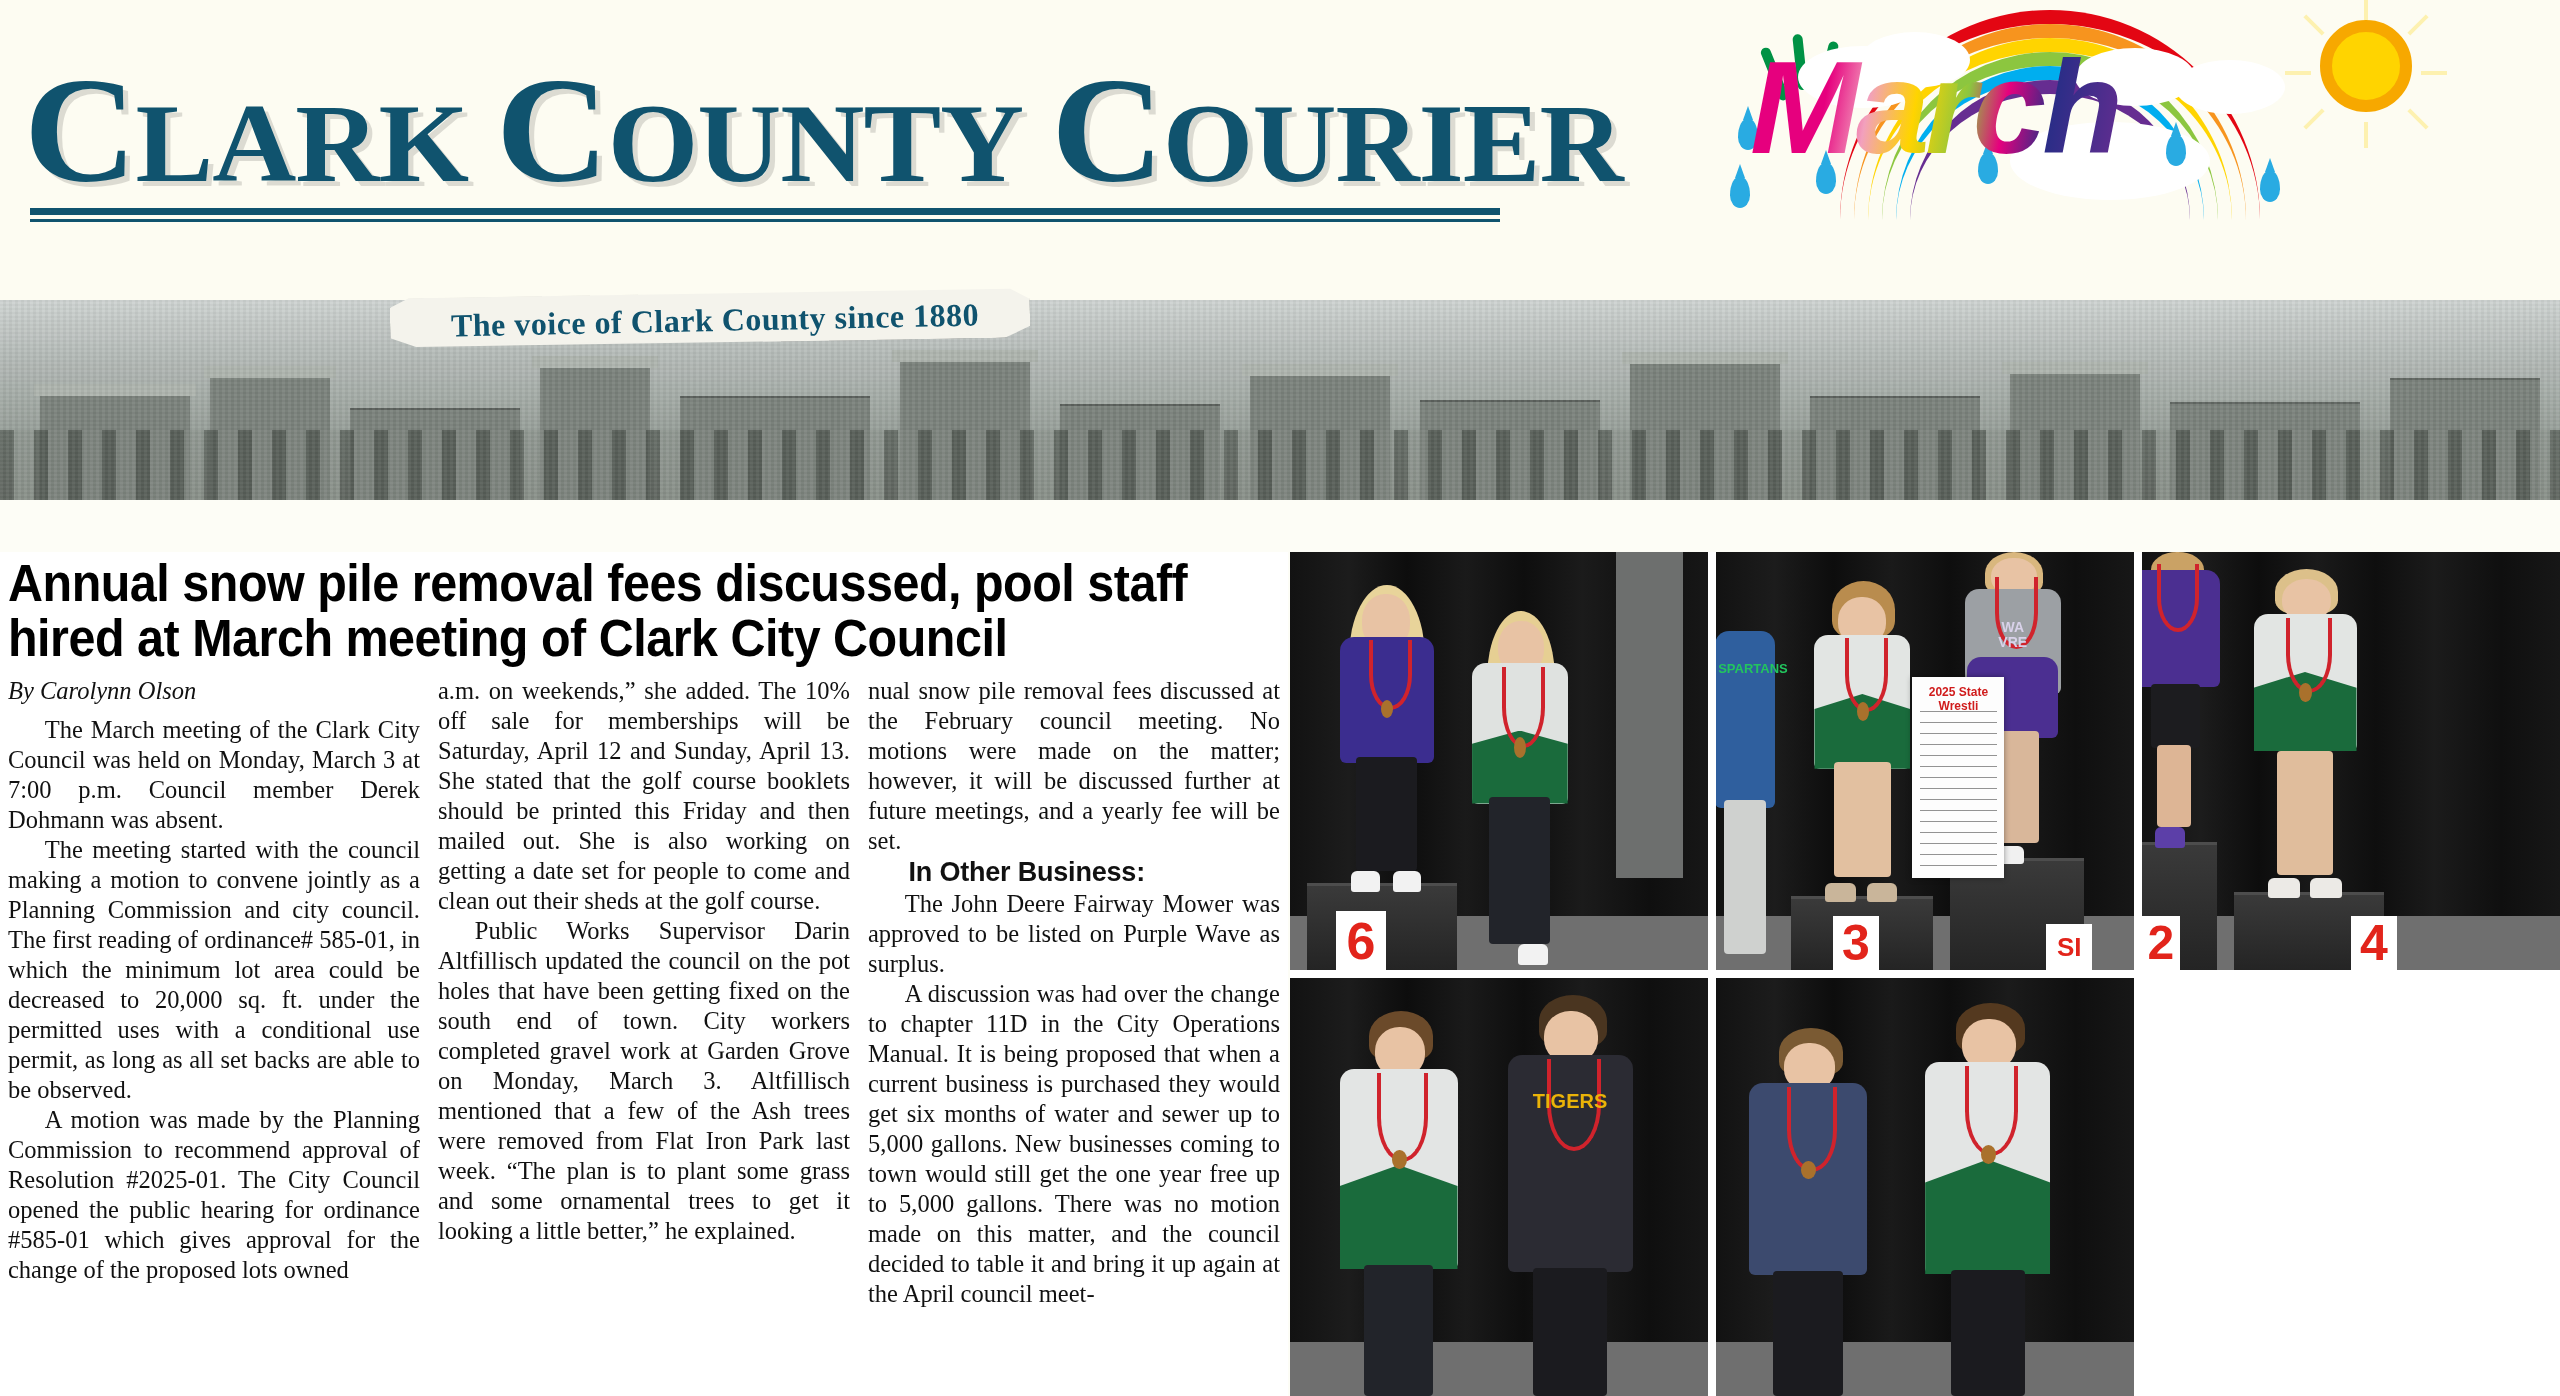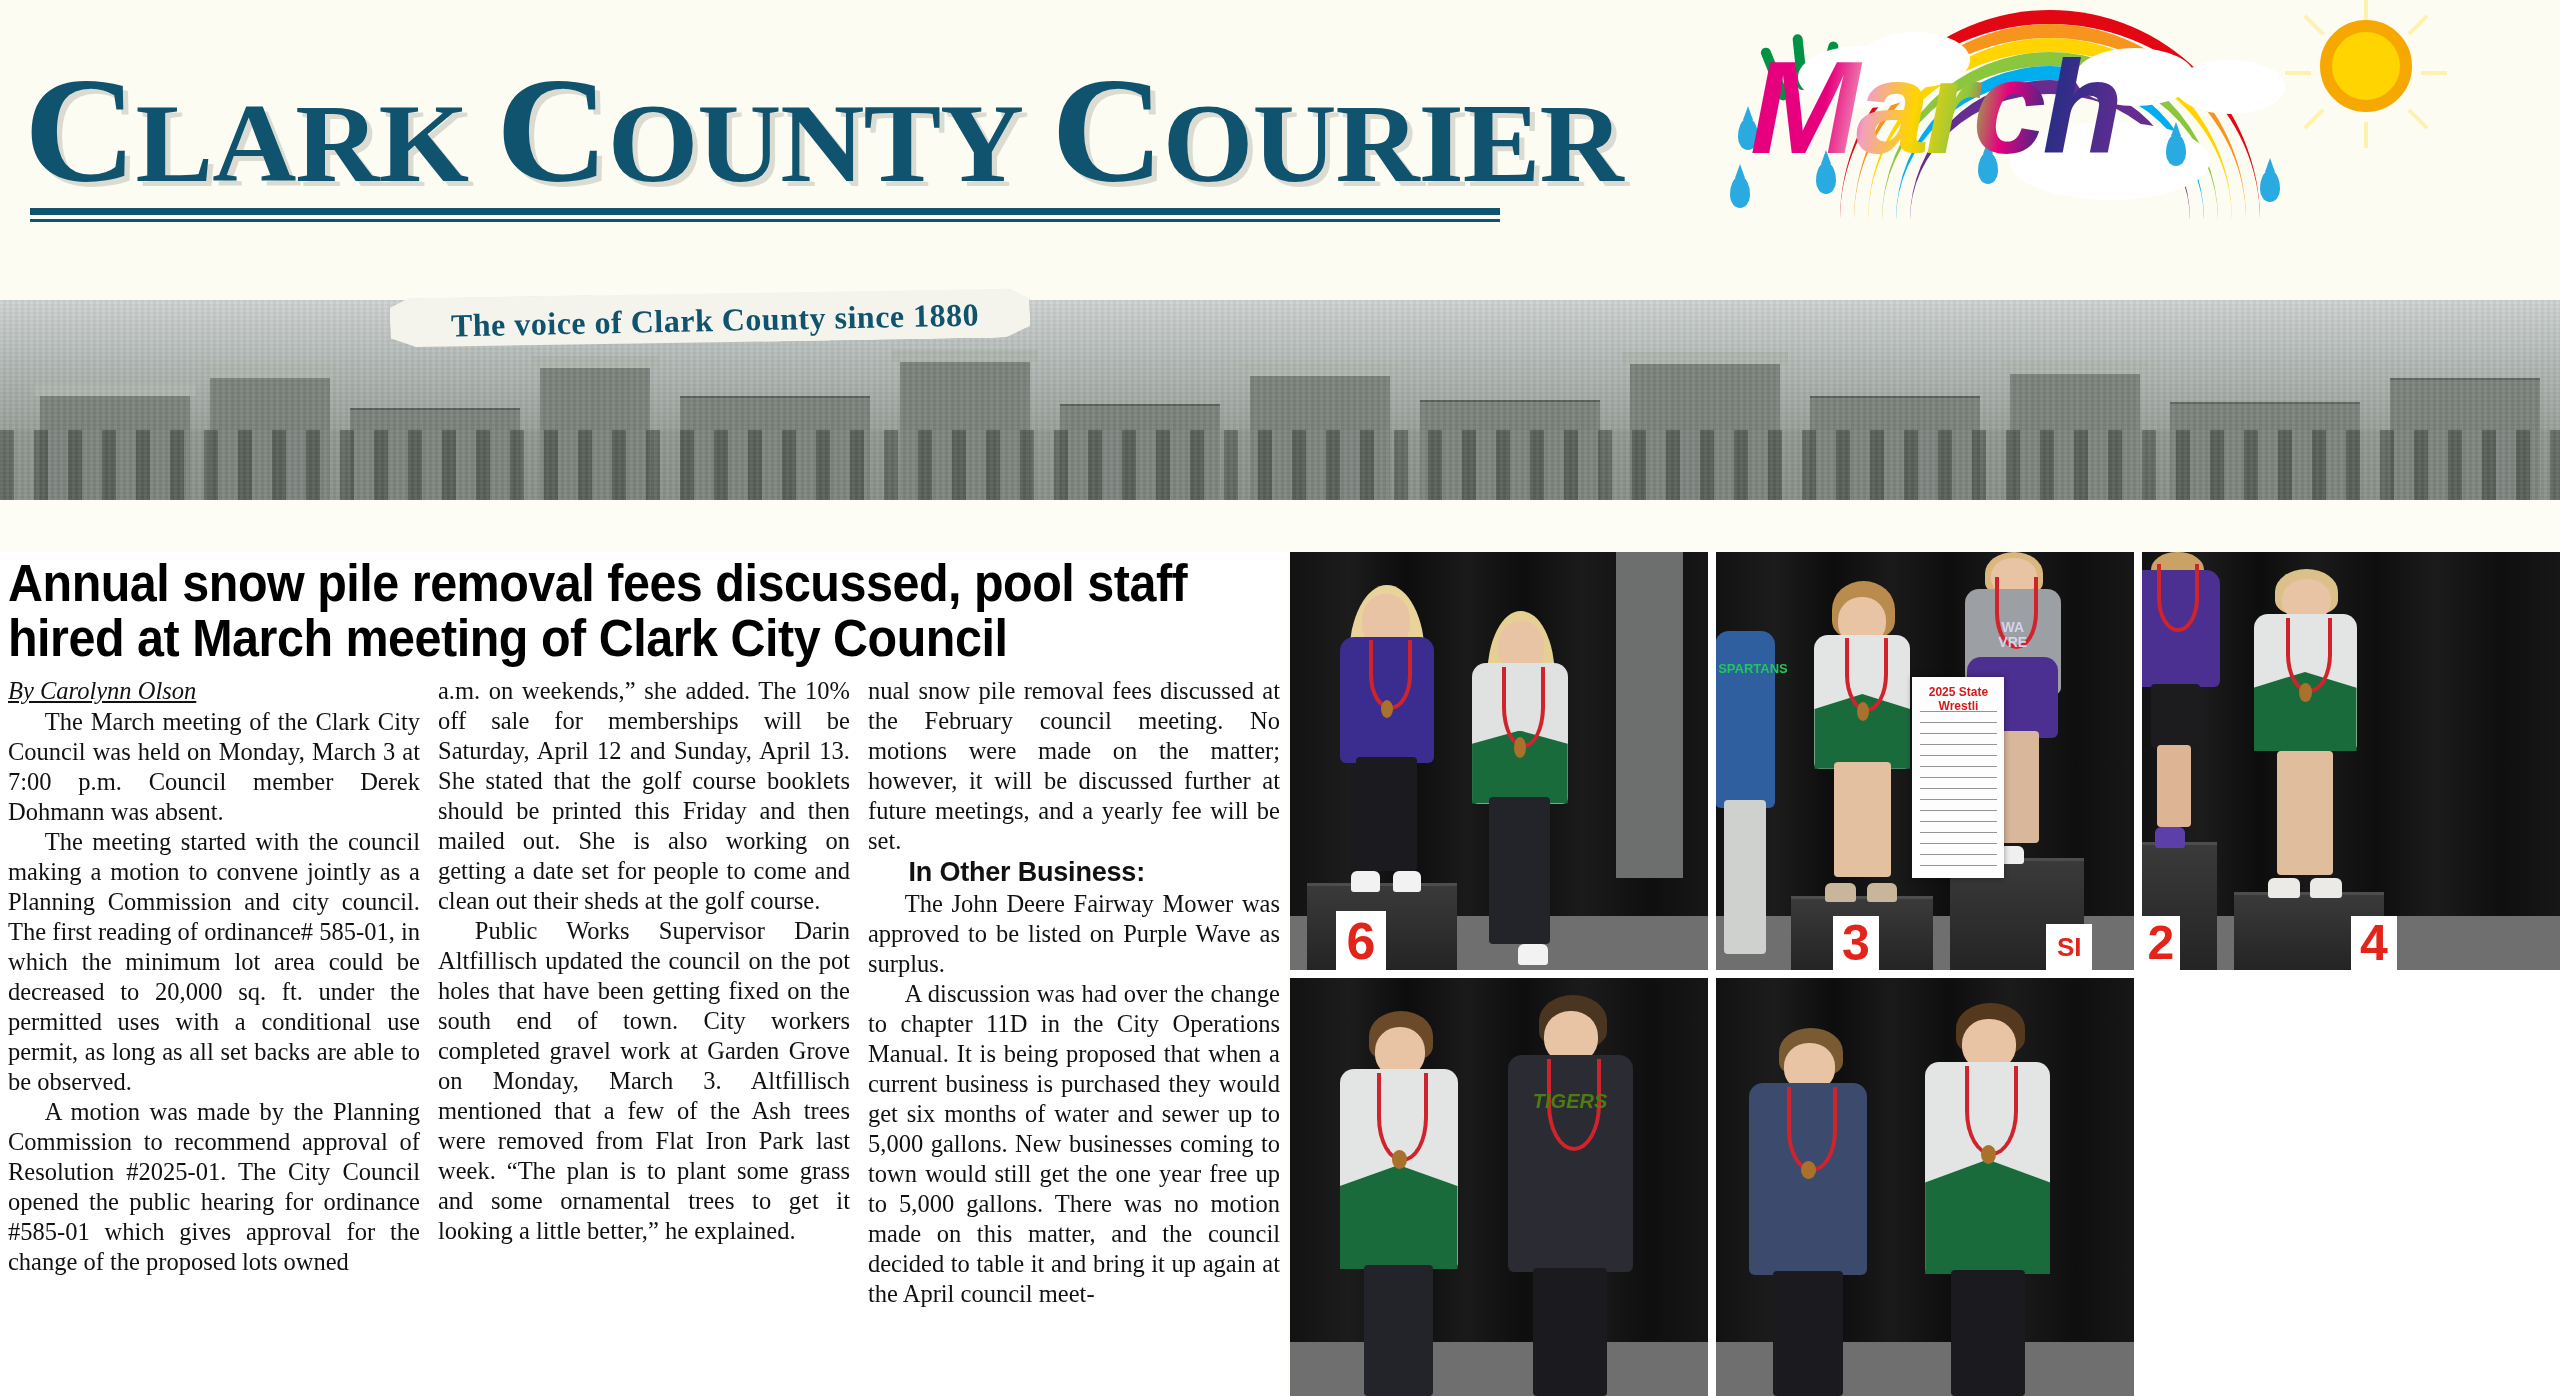--- a/index.html
+++ b/index.html
@@ -95,21 +95,21 @@
 
   
   .article{position:absolute;left:0;top:552px;width:1288px;height:844px;overflow:hidden;background:#fff;}
   .headline{
     font-family:"Liberation Sans",sans-serif;font-weight:bold;
     font-size:51px;line-height:1.08;color:#000;margin:4px 8px 10px 8px;
     transform:scaleX(.95);transform-origin:left top;letter-spacing:-.5px;}
   .cols{display:flex;gap:18px;padding:0 8px;height:680px;}
   .col{width:calc((1288px - 16px - 36px)/3);font-size:24.5px;line-height:1.225;
        text-align:justify;text-justify:inter-word;hyphens:auto;color:#111;}
-  .byline{font-style:italic;font-size:24.5px;margin:0 0 1px 0;text-decoration:underline;}
+  .byline{font-style:italic;font-size:24.5px;margin:0 0 9px 0;}
   .col p{margin:0;text-indent:1.5em;}
   .subhead{font-family:"Liberation Sans",sans-serif;font-weight:bold;font-size:27px;
            text-indent:0;margin:2px 0 1px 0;letter-spacing:-.2px;}
 
   
   .photos{position:absolute;left:1290px;top:552px;width:1270px;height:844px;
           display:grid;grid-template-columns:1fr 1fr 1fr;grid-template-rows:1fr 1fr;gap:8px;background:#ffffff;}
   .photo{position:relative;overflow:hidden;background:#0c0c0c;}
   .backdrop{position:absolute;inset:0;
     background:linear-gradient(90deg,#121212 0%,#1c1c1c 14%,#0d0d0d 28%,#1a1a1a 42%,#0e0e0e 56%,#1b1b1b 70%,#0f0f0f 86%,#171717 100%);}
@@ -361,21 +361,21 @@
         <div class="legs" style="left:24%;top:66%;width:52%;height:34%;background:#22242a;"></div>
         <div style="position:absolute;left:34%;top:16%;width:32%;height:22%;border:4px solid #d0232c;border-top:0;border-radius:0 0 60% 60%;"></div>
         <div style="position:absolute;left:45%;top:36%;width:11%;height:5%;border-radius:50%;background:#a9712c;"></div>
       </div>
       <div class="person" style="left:50%;bottom:0;width:34%;height:96%;">
         <div class="hair" style="left:28%;top:0;width:48%;height:13%;background:#4a3520;"></div>
         <div class="head" style="left:32%;top:4%;width:38%;height:13%;"></div>
         <div class="torso" style="left:6%;top:15%;width:88%;height:54%;background:#2b2b33;"></div>
         <div class="legs" style="left:24%;top:68%;width:52%;height:32%;background:#1b1b1f;"></div>
         <div style="position:absolute;left:34%;top:16%;width:32%;height:22%;border:4px solid #d0232c;border-top:0;border-radius:0 0 60% 60%;"></div>
-        <div class="teamtxt" style="left:16%;top:24%;width:68%;font-size:20px;color:#4d7c0f;font-style:italic;">TIGERS</div>
+        <div class="teamtxt" style="left:16%;top:24%;width:68%;font-size:20px;color:#eab308;">TIGERS</div>
       </div>
     </div>
 
     <div class="photo">
       <div class="backdrop"></div>
       <div class="floor"></div>
       <div class="person" style="left:6%;bottom:0;width:32%;height:88%;">
         <div class="hair" style="left:28%;top:0;width:48%;height:13%;background:#7a5a33;"></div>
         <div class="head" style="left:32%;top:4%;width:38%;height:13%;"></div>
         <div class="torso" style="left:6%;top:15%;width:88%;height:52%;background:#3c4a6e;"></div>

